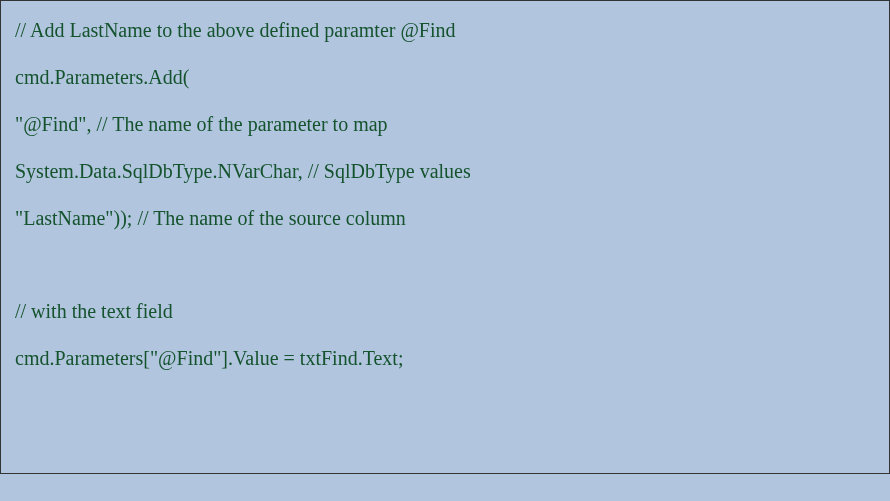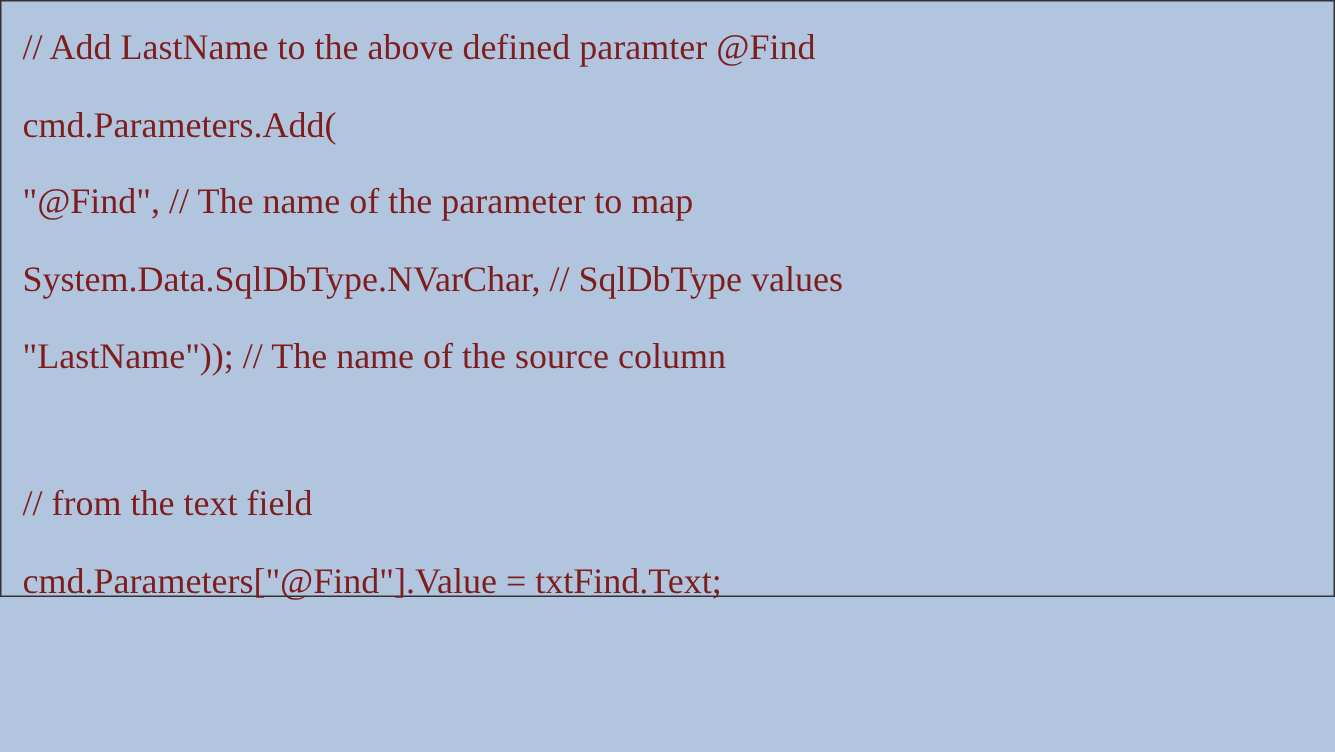--- a/index.html
+++ b/index.html
@@ -7,26 +7,26 @@
     padding: 0;
     background: #b1c5de;
     width: 890px;
     height: 501px;
     overflow: hidden;
     font-family: "Times New Roman", Times, serif;
   }
   .code-block {
     box-sizing: border-box;
     width: 890px;
-    height: 398px;
+    height: 474px;
     border: 1px solid #333;
     background: #b1c5de;
     padding: 18px 14px 14px 14px;
-    color: #7f1d1d;
-    font-size: 24px;
+    color: #14532d;
+    font-size: 20px;
     line-height: 1.15;
   }
   .line {
     margin-bottom: 24px;
     white-space: pre;
   }
   .line:last-child {
     margin-bottom: 0;
   }
   .blank {
@@ -37,15 +37,15 @@
 </head>
 <body>
 
 <div class="code-block">
   <div class="line">// Add LastName to the above defined paramter @Find</div>
   <div class="line">cmd.Parameters.Add(</div>
   <div class="line">"@Find", // The name of the parameter to map</div>
   <div class="line">System.Data.SqlDbType.NVarChar, // SqlDbType values</div>
   <div class="line">"LastName")); // The name of the source column</div>
   <div class="blank"></div>
-  <div class="line">// from the text field</div>
+  <div class="line">// with the text field</div>
   <div class="line">cmd.Parameters["@Find"].Value = txtFind.Text;</div>
 </div>
 
 </body></html>

